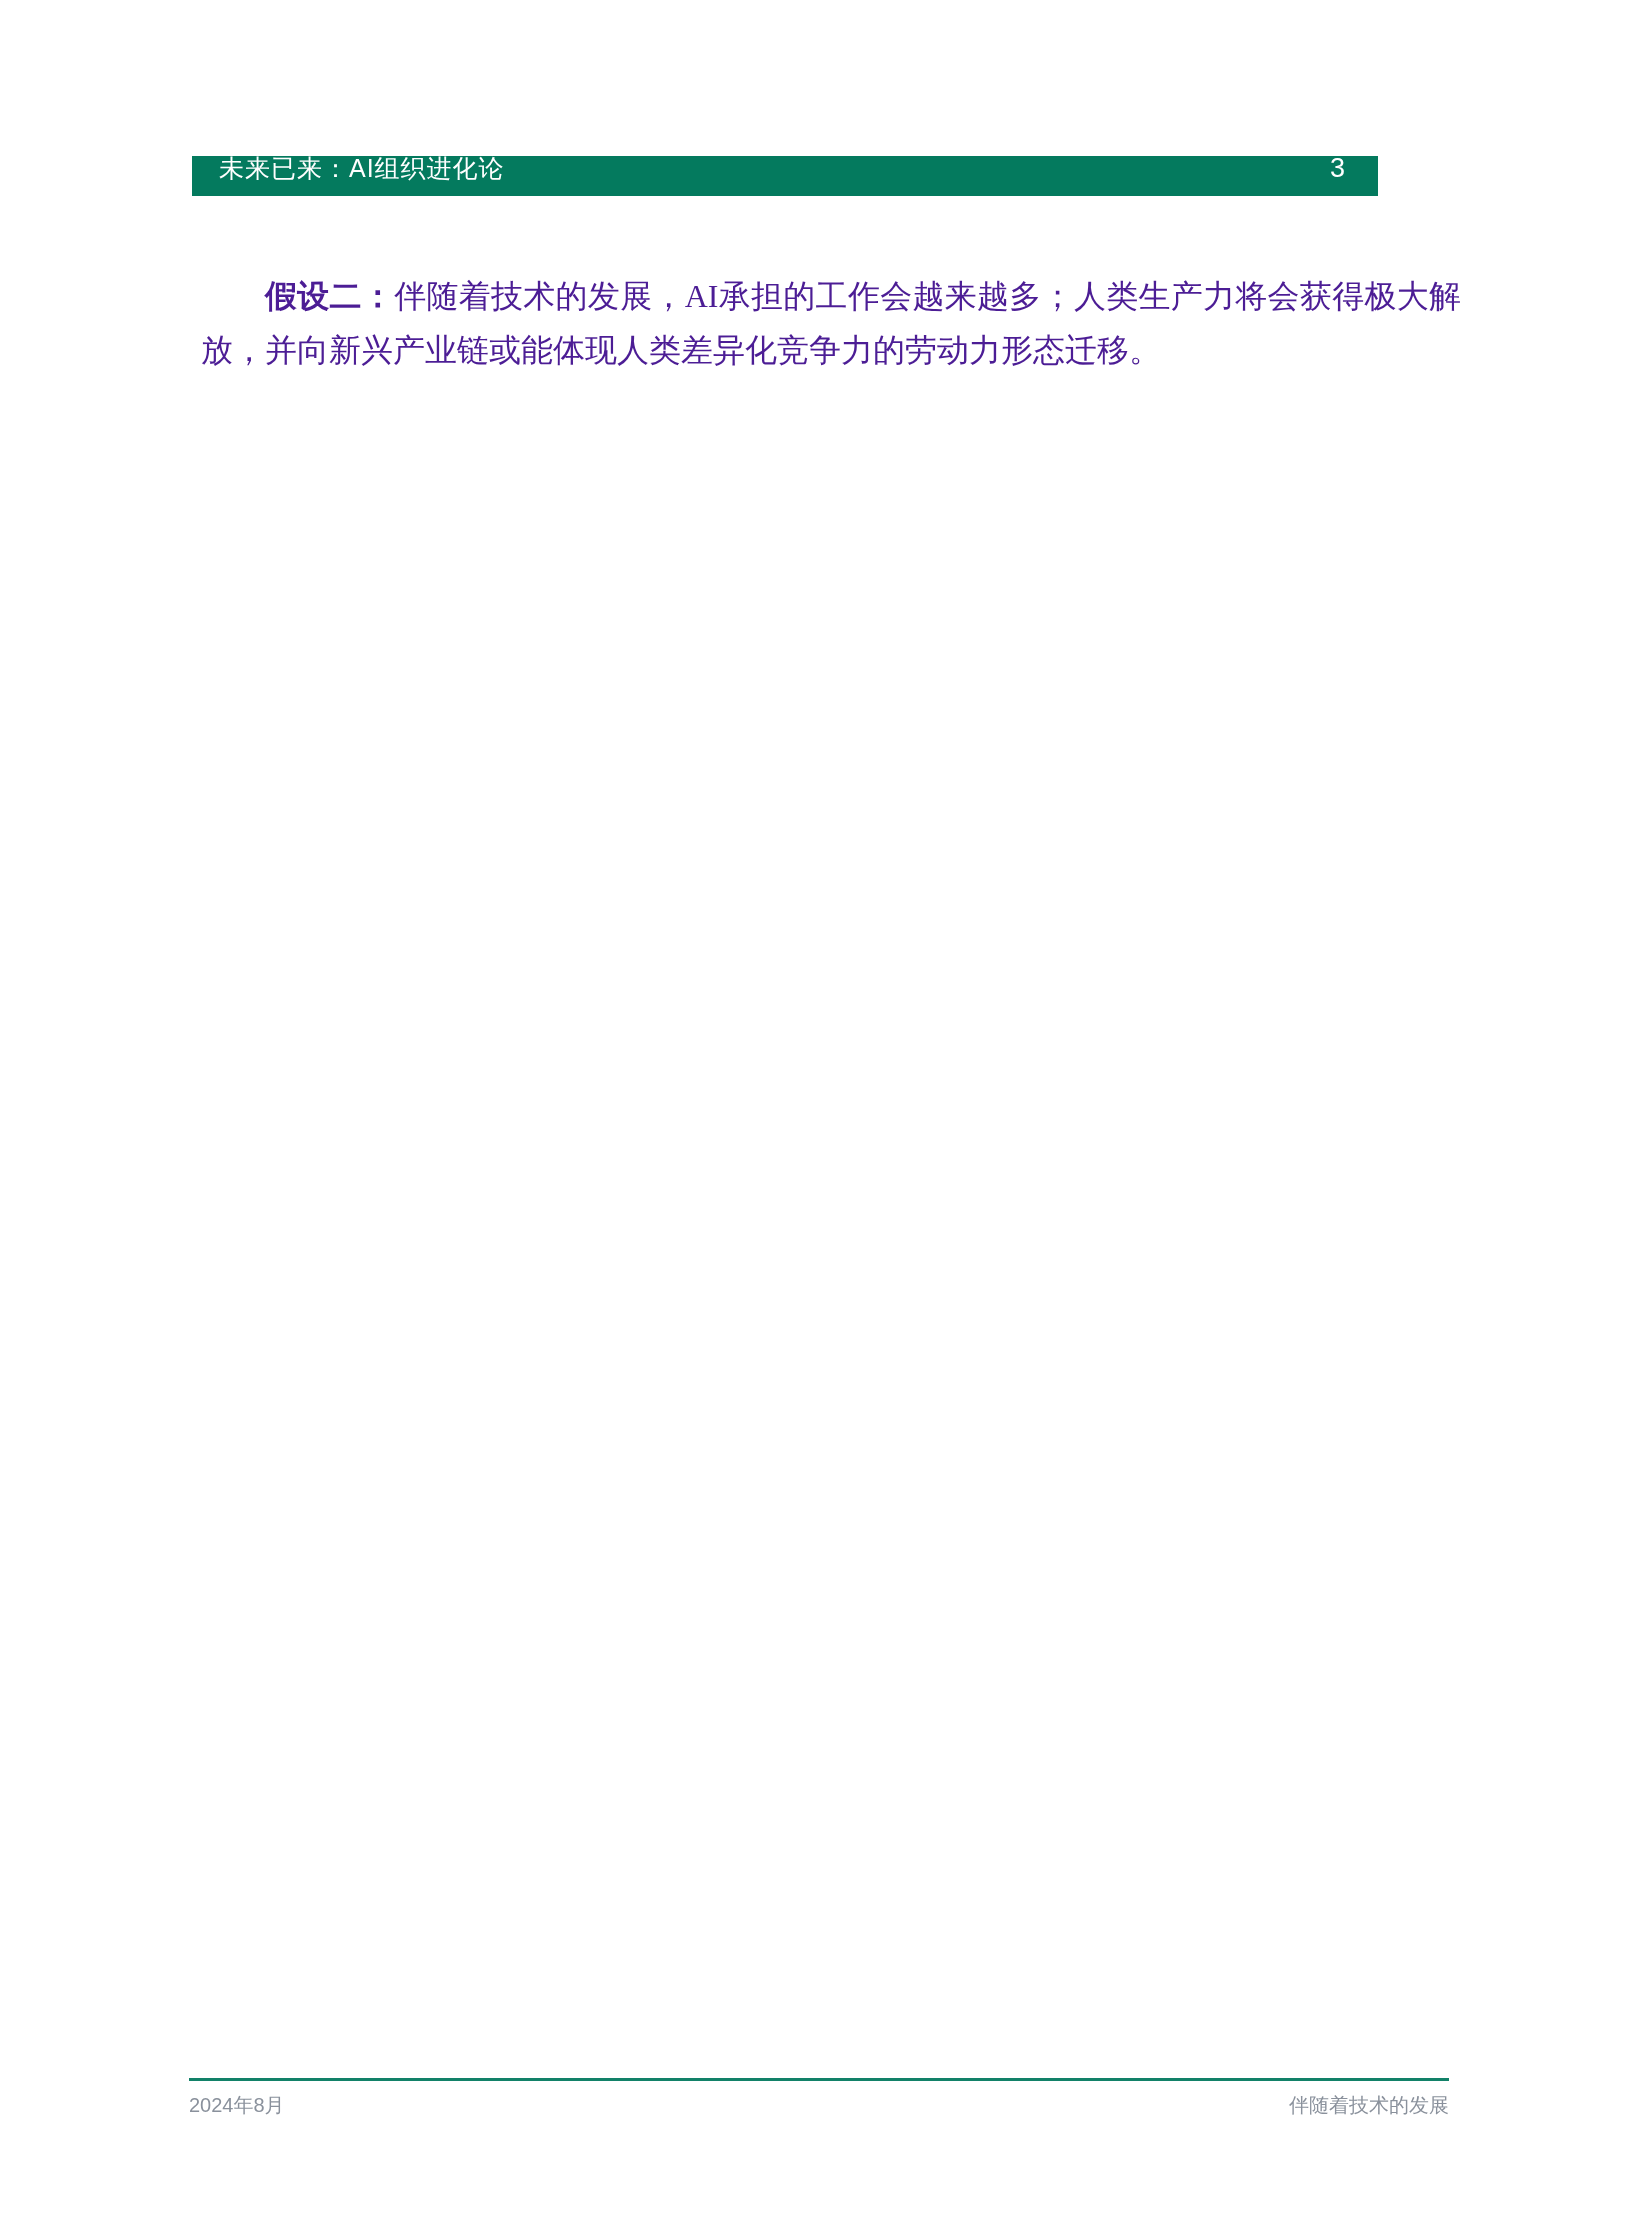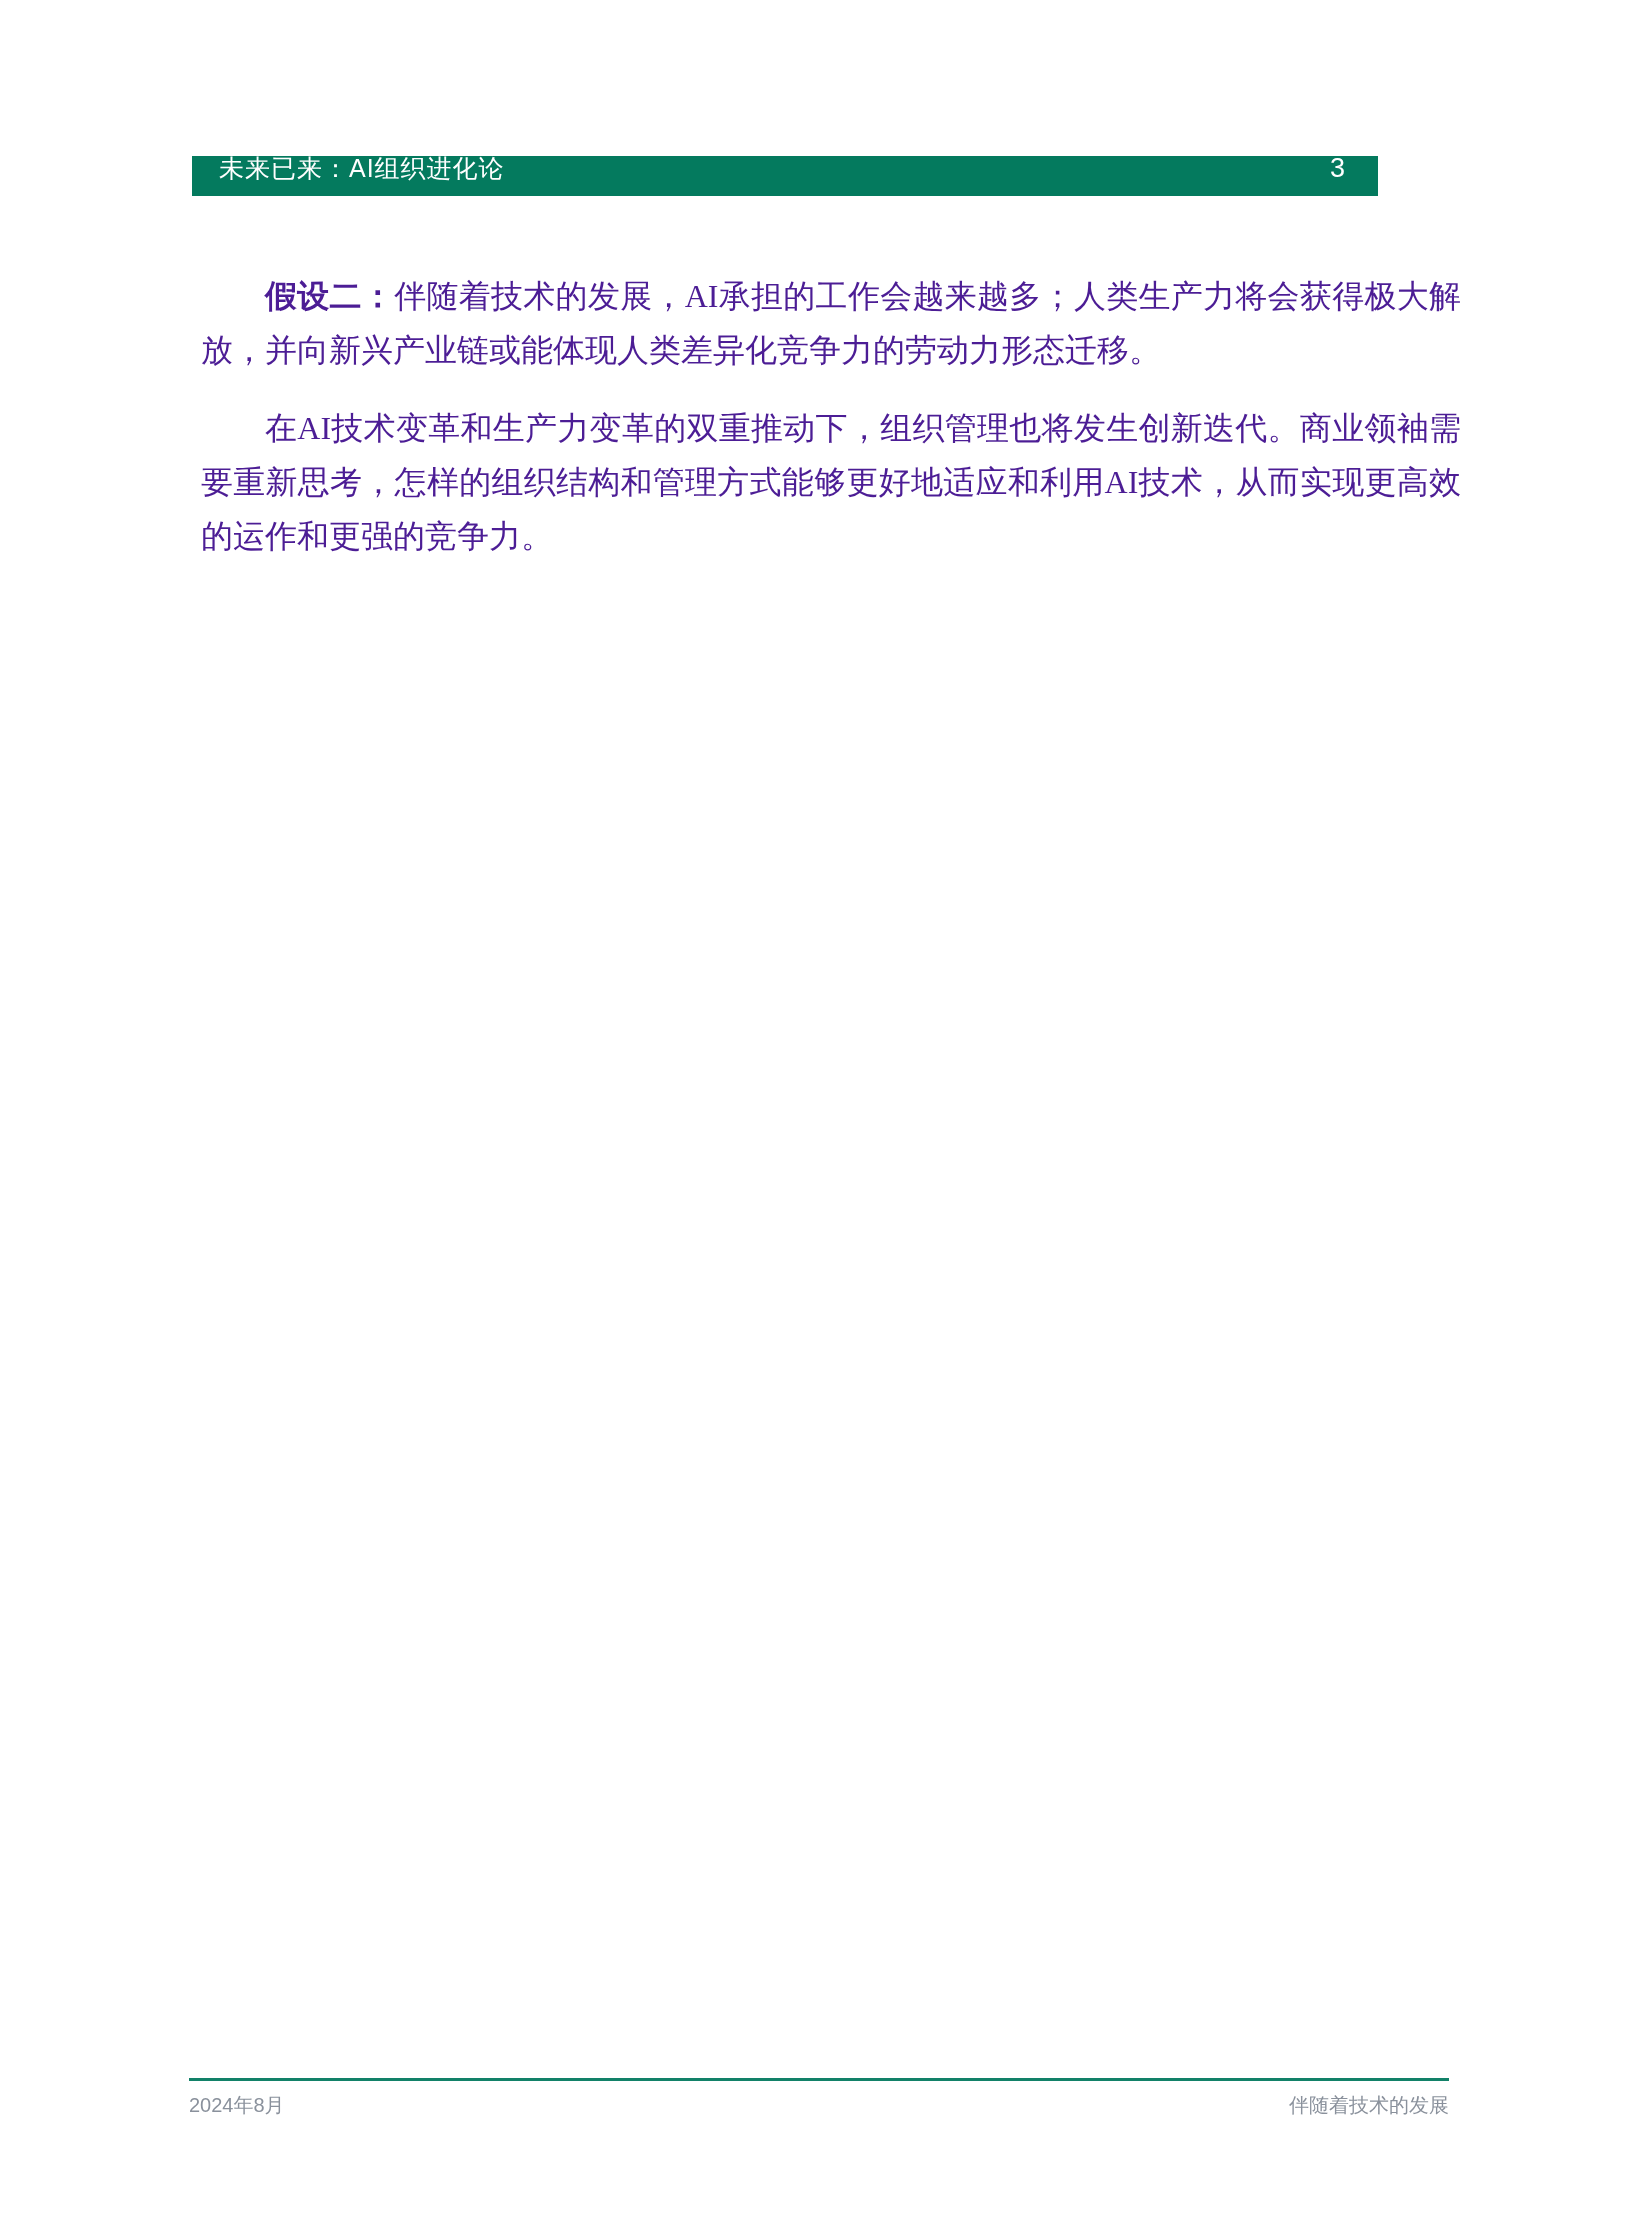--- a/index.html
+++ b/index.html
@@ -92,23 +92,20 @@
 
   <div class="header-bar">
     <span class="header-title">未来已来：AI组织进化论</span>
     <span class="header-page-number">3</span>
   </div>
 
   <div class="content">
     <p>
       <span class="para-lead">假设二：</span><span>伴随着技术的发展，AI承担的工作会越来越多；人类生产力将会获得极大解放，并向新兴产业链或能体现人类差异化竞争力的劳动力形态迁移。</span>
     </p>
-    <p>
-      <span class="para-lead"></span><span>在AI技术变革和生产力变革的双重推动下，组织管理也将发生创新迭代。商业领袖需要重新思考，怎样的组织结构和管理方式能够更好地适应和利用AI技术，从而实现更高效的运作和更强的竞争力。</span>
-    </p>
   </div>
 
   <div class="footer-divider"></div>
 
   <div class="footer-row">
     <span>2024年8月</span>
     <span>伴随着技术的发展</span>
   </div>
 
 </div>

